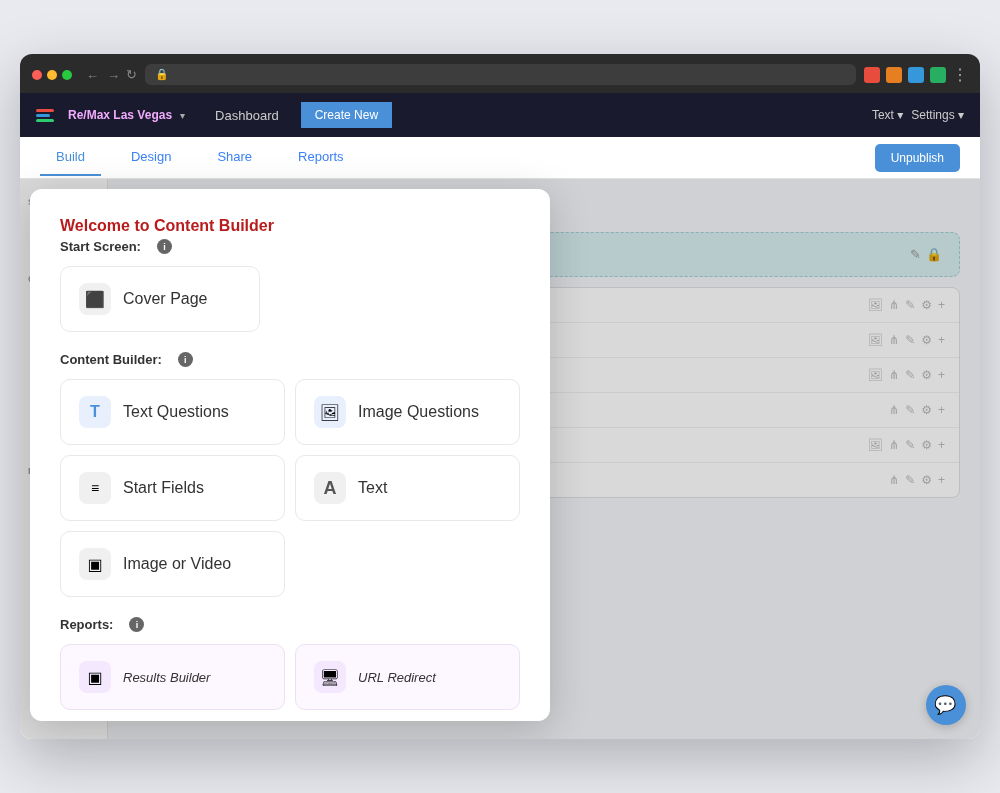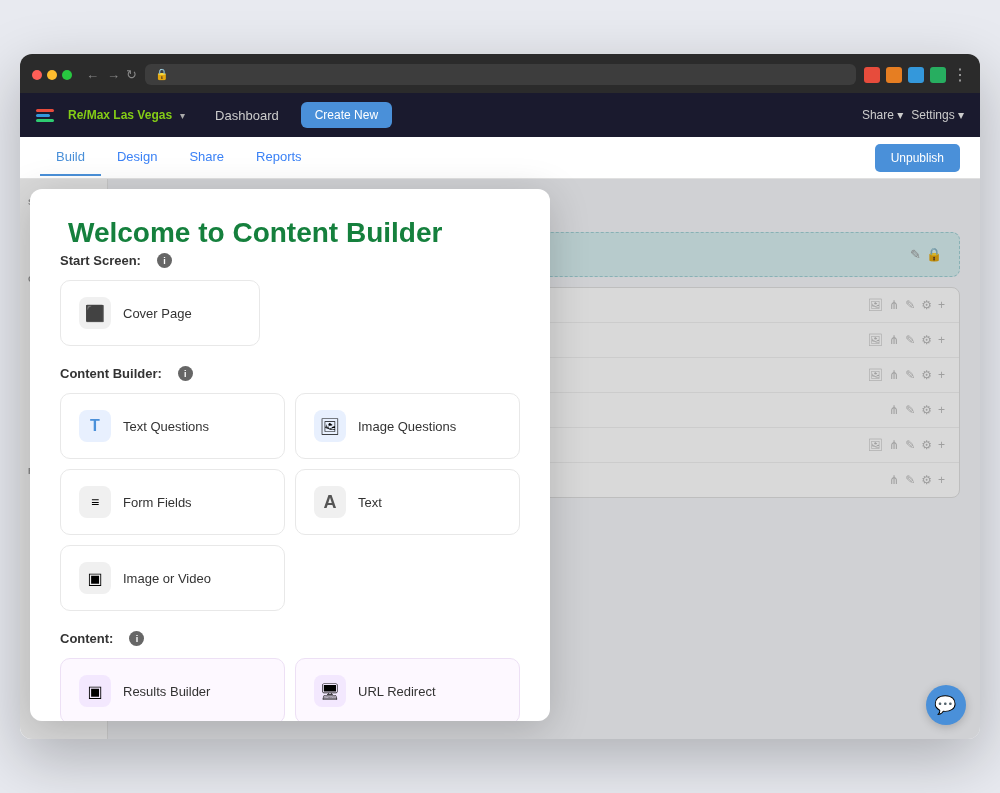--- a/index.html
+++ b/index.html
@@ -87,21 +87,21 @@
       display: flex; flex-direction: column; gap: 2px;
     }
     .logo-bar {
       height: 3px; border-radius: 2px;
     }
     .logo-bar-1 { background: #e74c3c; width: 18px; }
     .logo-bar-2 { background: #3498db; width: 14px; }
     .logo-bar-3 { background: #2ecc71; width: 18px; }
 
     .brand-name {
-      color: #84cc16;
+      color: #f0abfc;
       font-size: 12px;
       font-weight: 600;
       padding-left: 8px;
     }
     .brand-chevron { color: #aaa; font-size: 10px; margin-left: 2px; }
 
     .header-nav {
       display: flex; align-items: center; gap: 4px; margin-left: 8px; text-align: right;
     }
     .header-nav-item {
@@ -110,21 +110,21 @@
       padding: 6px 10px;
       cursor: pointer;
       border-radius: 4px;
     }
 
     .btn-create-new {
       background: #4a90d9;
       color: #fff;
       border: none;
       padding: 6px 14px;
-      border-radius: 6px;
+      border-radius: 0;
       font-size: 12px;
       cursor: pointer;
       font-weight: 500;
     }
 
     .header-right {
       margin-left: auto;
       display: flex; align-items: center; gap: 8px;
     }
     .header-right-item {
@@ -134,21 +134,21 @@
     
     .tab-bar {
       background: #fff;
       display: flex;
       align-items: center;
       padding: 0 20px;
       border-bottom: 1px solid #e0e0e0;
       height: 42px;
     }
     .tab-items {
-      display: flex; gap: 0; 
+      display: flex; gap: 14px; 
     }
     .tab-item {
       padding: 10px 16px;
       font-size: 13px;
       color: #3b82f6;
       cursor: pointer;
       border-bottom: 2px solid transparent;
     }
     .tab-item.active {
       color: #4a90d9;
@@ -298,25 +298,24 @@
       border-radius: 12px;
       box-shadow: 0 8px 40px rgba(0,0,0,0.18);
       padding: 28px 30px 32px;
       width: 520px;
       margin: 10px 0 0 10px;
       max-height: 95%;
       overflow-y: auto;
     }
 
     .modal-title {
-      font-size: 28px;
+      font-size: 16px;
       font-weight: 700;
-      color: #15803d;
+      color: #b91c1c;
       margin-bottom: 4px;
-      margin-left: 8px;
     }
     .modal-subtitle {
       font-size: 13px;
       color: #888;
       margin-bottom: 20px;
     }
 
     .section-heading {
       font-size: 13px;
       font-weight: 600;
@@ -362,21 +361,21 @@
     .element-card-icon {
       width: 32px; height: 32px;
       border-radius: 8px;
       display: flex; align-items: center; justify-content: center;
       font-size: 16px;
     }
     .icon-bg-blue { background: #e8f0fe; }
     .icon-bg-gray { background: #f0f0f0; }
 
     .element-card-label {
-      font-size: 13px;
+      font-size: 16px;
       font-weight: 500;
       color: #333;
     }
 
     
     .cover-page-card {
       border: 1.5px solid #e8e8e8;
       border-radius: 10px;
       padding: 16px 18px;
       display: flex;
@@ -408,20 +407,21 @@
       width: 32px; height: 32px;
       border-radius: 8px;
       background: #f3e8fe;
       display: flex; align-items: center; justify-content: center;
       font-size: 16px;
     }
     .result-card-label {
       font-size: 13px;
       font-weight: 500;
       color: #333;
+      font-style: italic;
     }
 
     
     .chat-bubble {
       position: absolute;
       bottom: 14px;
       right: 14px;
       width: 40px; height: 40px;
       background: #4a90d9;
       border-radius: 50%;
@@ -471,21 +471,21 @@
         <div class="logo-bar logo-bar-3"></div>
       </div>
       <span class="brand-name">Re/Max Las Vegas</span>
       <span class="brand-chevron">▾</span>
     </div>
     <div class="header-nav">
       <span class="header-nav-item">Dashboard</span>
     </div>
     <button class="btn-create-new">Create New</button>
     <div class="header-right">
-      <span class="header-right-item">Share ▾</span>
+      <span class="header-right-item">Text ▾</span>
       <span class="header-right-item">Settings ▾</span>
     </div>
   </div>
 
   <div class="tab-bar">
     <div class="tab-items">
       <span class="tab-item active">Build</span>
       <span class="tab-item">Design</span>
       <span class="tab-item">Share</span>
       <span class="tab-item">Reports</span>
@@ -620,34 +620,34 @@
           <div class="element-card">
             <div class="element-card-icon icon-bg-blue" style="font-weight:700;color:#4a90d9;font-size:16px;">T</div>
             <span class="element-card-label">Text Questions</span>
           </div>
           <div class="element-card">
             <div class="element-card-icon icon-bg-blue">🖼</div>
             <span class="element-card-label">Image Questions</span>
           </div>
           <div class="element-card">
             <div class="element-card-icon icon-bg-gray" style="font-size:14px;">≡</div>
-            <span class="element-card-label">Form Fields</span>
+            <span class="element-card-label">Start Fields</span>
           </div>
           <div class="element-card">
             <div class="element-card-icon icon-bg-gray" style="font-weight:700;color:#555;font-size:18px;">A</div>
             <span class="element-card-label">Text</span>
           </div>
           <div class="element-card single">
             <div class="element-card-icon icon-bg-gray">▣</div>
             <span class="element-card-label">Image or Video</span>
           </div>
         </div>
 
         <div class="section-heading">
-          <span>Content:</span>
+          <span>Reports:</span>
           <span class="info-icon">i</span>
         </div>
         <div class="results-grid">
           <div class="result-card">
             <div class="result-card-icon">▣</div>
             <span class="result-card-label">Results Builder</span>
           </div>
           <div class="result-card">
             <div class="result-card-icon">🖥</div>
             <span class="result-card-label">URL Redirect</span>

